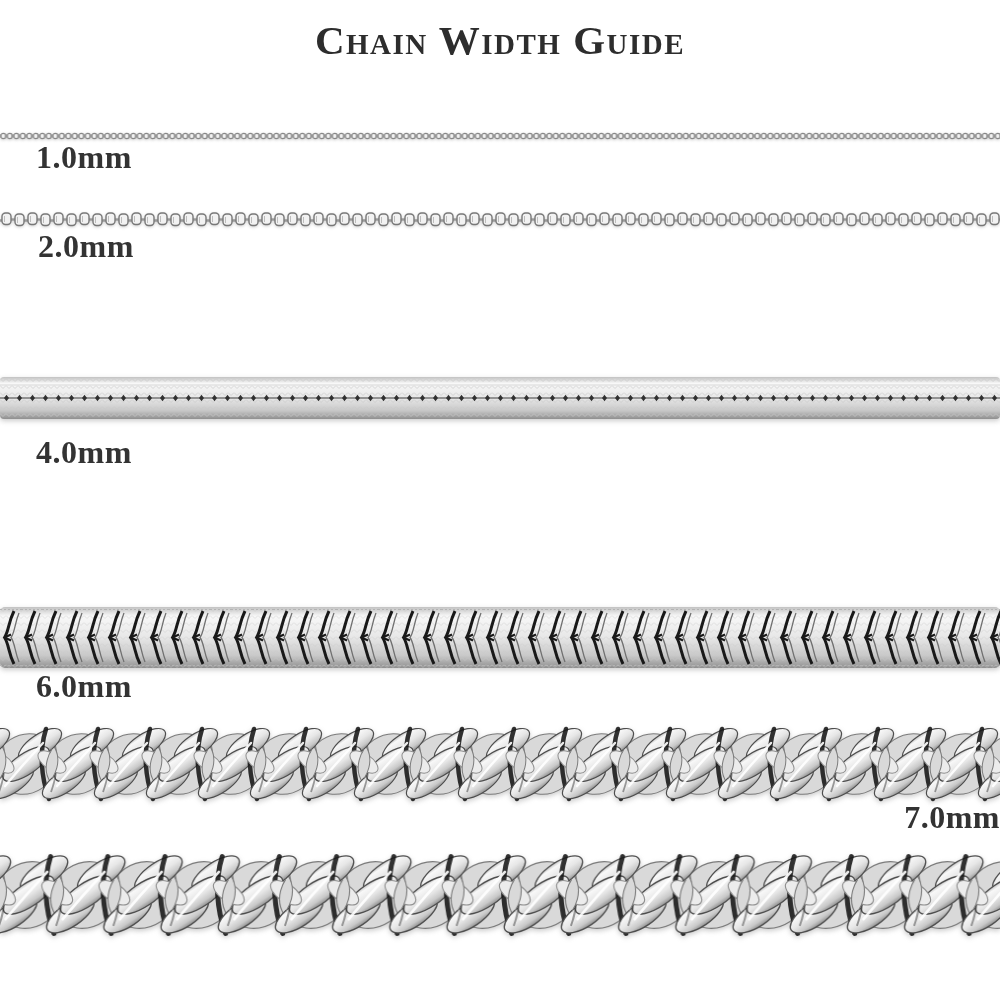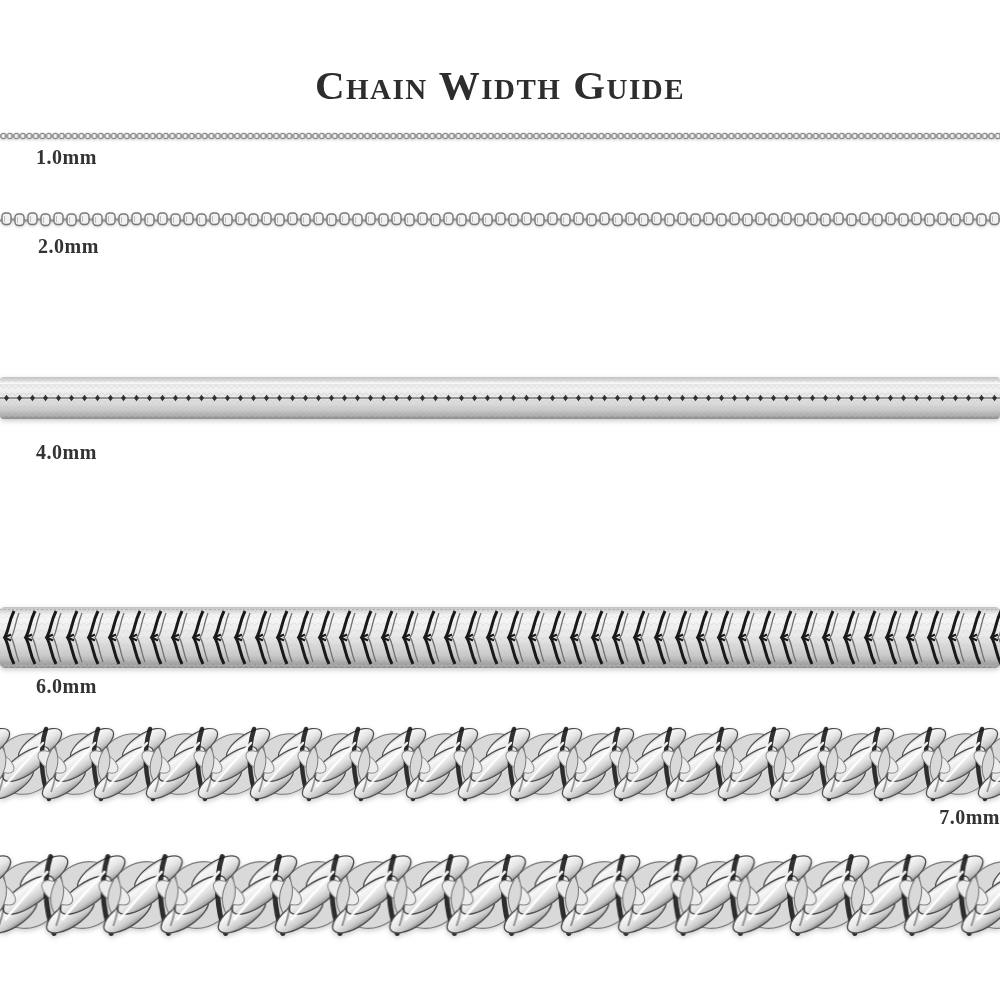--- a/index.html
+++ b/index.html
@@ -3,28 +3,28 @@
 <meta charset="utf-8">
 <style>
   html,body{margin:0;padding:0;background:#ffffff;}
   .page{
     position:relative;width:1000px;height:1000px;background:#ffffff;overflow:hidden;
     font-family:"Liberation Serif","DejaVu Serif",serif;
   }
   .title{
     position:absolute;top:16px;left:0;width:1000px;text-align:center;
     font-variant:small-caps;font-weight:700;font-size:41px;letter-spacing:1.5px;
-    color:#2d2d2d;line-height:48px;margin-top:45px;
+    color:#2d2d2d;line-height:48px;
   }
   .row{position:absolute;left:0;width:1000px;}
   .chain{display:block;width:1000px;}
   .shadow-sm{filter:drop-shadow(0 1px 1.5px rgba(120,120,120,0.35));}
   .shadow-md{filter:drop-shadow(0 2px 2.5px rgba(110,110,110,0.35));}
   .label{
-    font-size:20px;font-weight:700;letter-spacing:0.5px;color:#333333;
+    font-size:32px;font-weight:700;letter-spacing:0.5px;color:#333333;
     margin-left:36px;line-height:31px;
   }
   .r1{top:130px;} .r1 .label{margin-top:0px;}
   .r2{top:210px;} .r2 .label{margin-top:3px;margin-left:38px;}
   .r3{top:293px;} .r3 .label{margin-top:4px;}
   .r4{top:377px;} .r4 .label{margin-top:18px;}
   .r5{top:483px;} .r5 .label{margin-top:2px;}
   .r6{top:607px;} .r6 .label{margin-top:3px;}
   .r7{top:724px;} .r7 .label{margin-top:-3px;text-align:right;}
   .r8{top:851px;} .r8 .label{margin-top:-4px;}

